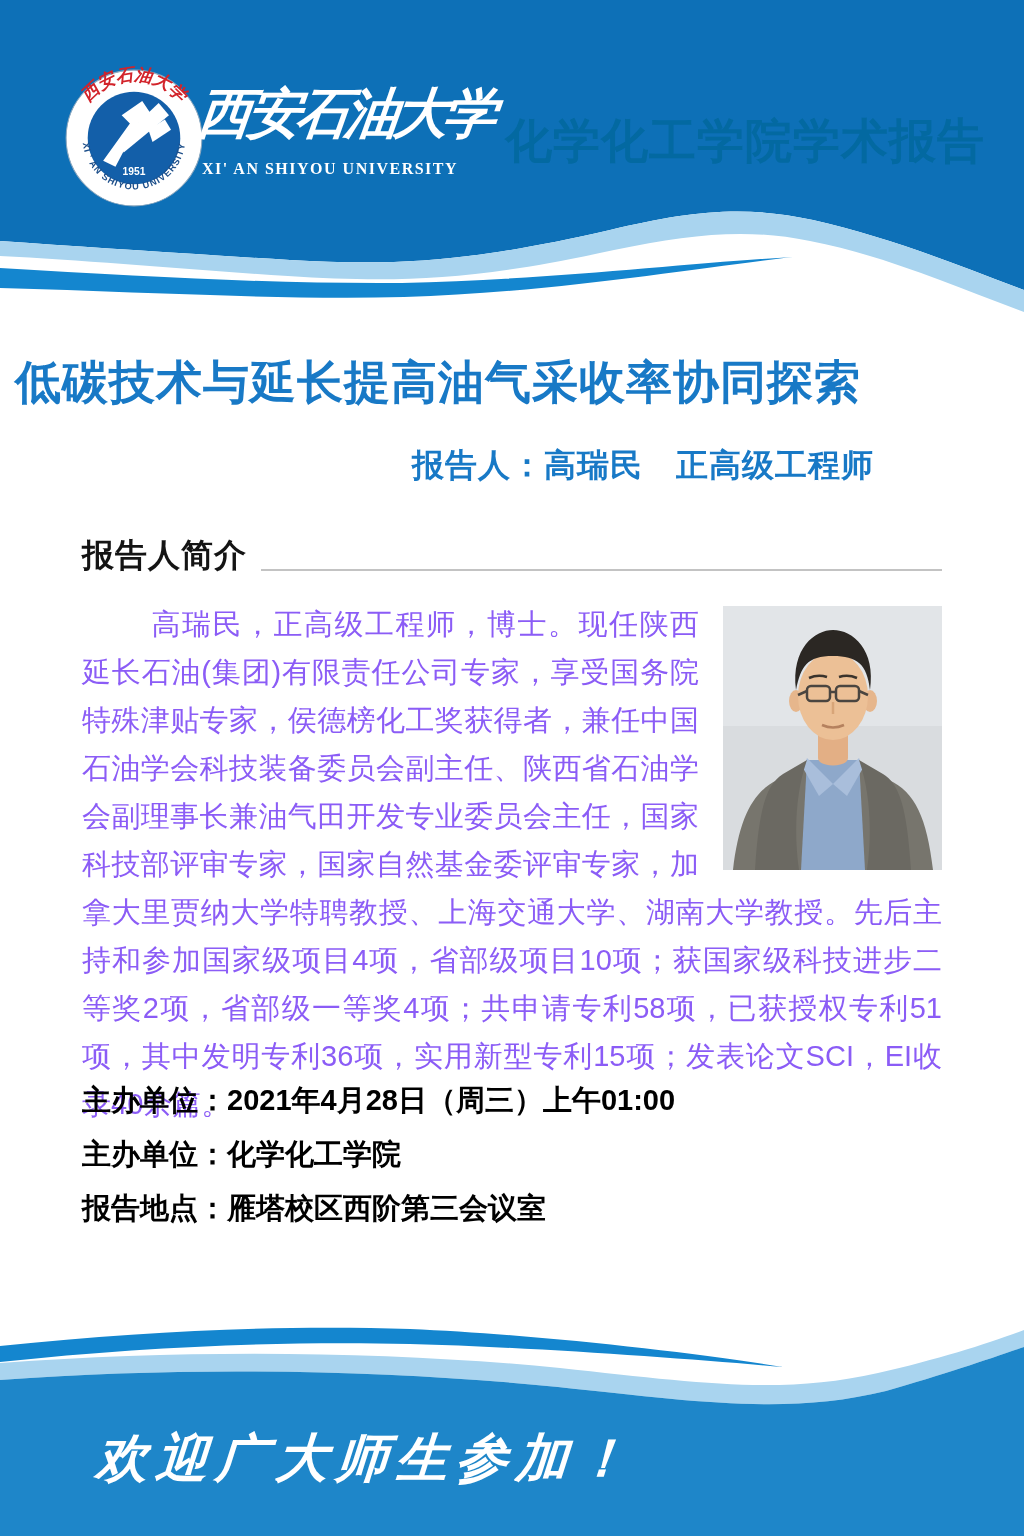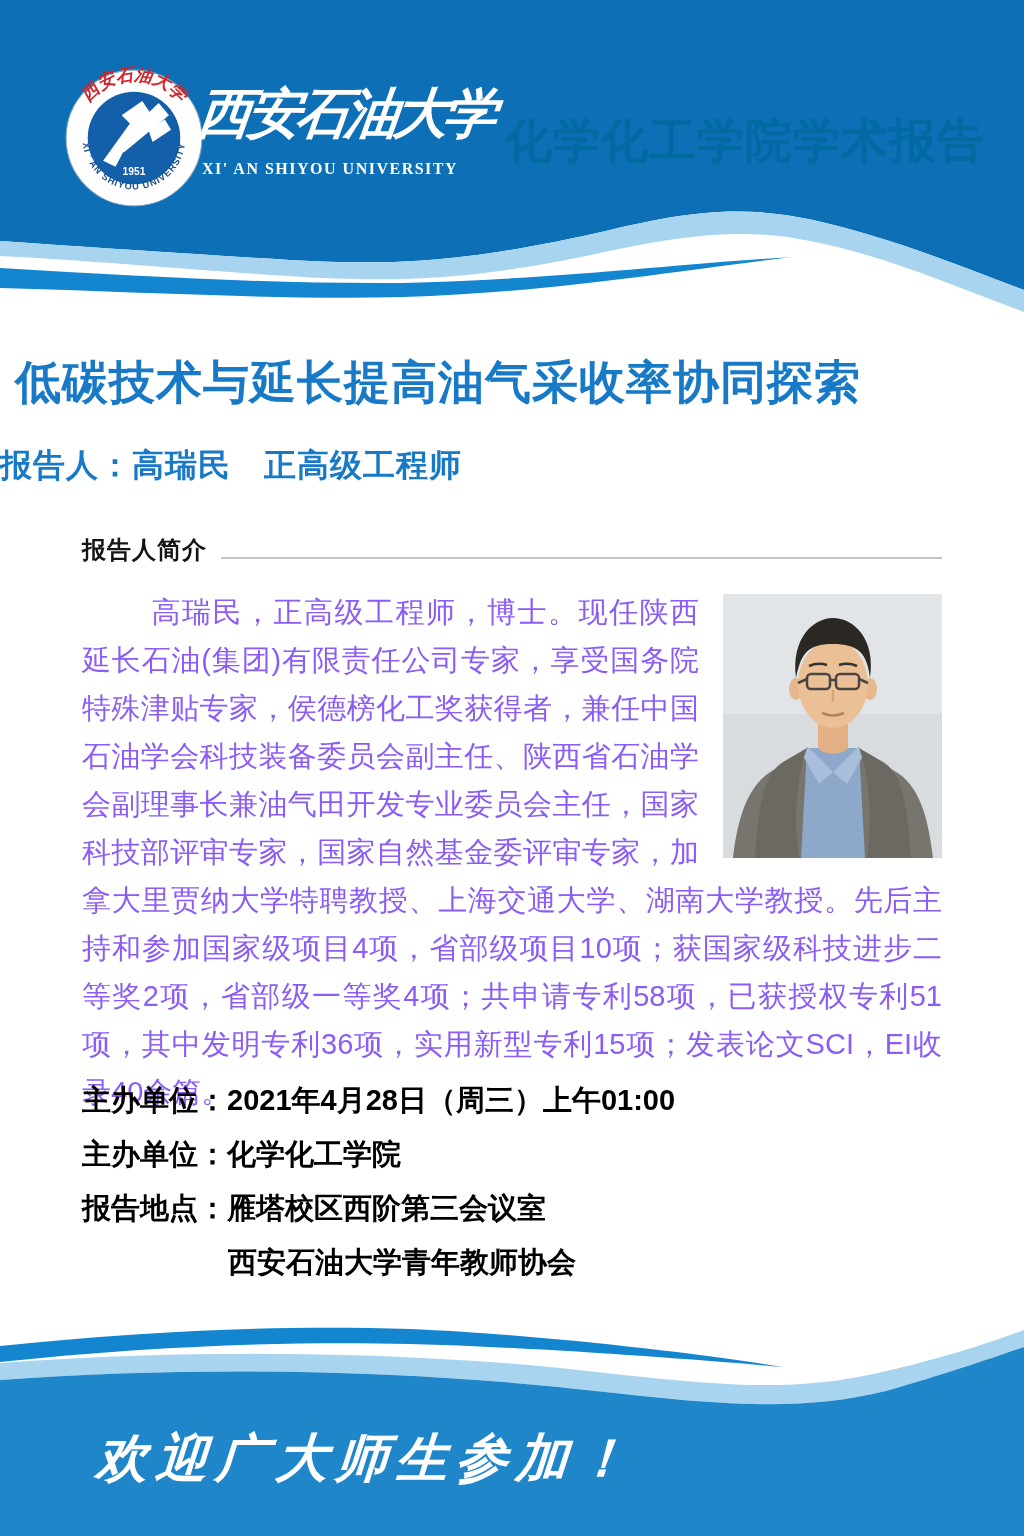--- a/index.html
+++ b/index.html
@@ -26,28 +26,28 @@
   .college-title{
     position:absolute;left:505px;top:110px;width:500px;color:#0369a1;
     font-size:47px;font-weight:bold;letter-spacing:1px;white-space:nowrap;
   }
   
   .lecture-title{
     position:absolute;left:0;top:352px;width:876px;text-align:center;
     color:#1879c6;font-size:46px;font-weight:bold;letter-spacing:1px;white-space:nowrap;
   }
   .speaker-line{
-    position:absolute;left:0;top:444px;width:874px;text-align:left;
+    position:absolute;left:0;top:444px;width:874px;text-align:right;
     color:#1879c6;font-size:32px;font-weight:bold;letter-spacing:1px;white-space:nowrap;
   }
   
   .bio-section{position:absolute;left:82px;top:534px;width:860px;}
   .bio-heading-row{display:flex;align-items:flex-end;}
   .bio-heading{
-    color:#141414;font-size:24px;font-weight:bold;letter-spacing:1px;white-space:nowrap;
+    color:#141414;font-size:32px;font-weight:bold;letter-spacing:1px;white-space:nowrap;
   }
   .bio-rule{flex:1;border-bottom:2px solid #c3c3c3;margin-left:14px;margin-bottom:7px;}
   .bio-body{margin-top:22px;}
   .speaker-photo{
     float:right;width:219px;height:264px;margin:6px 0 12px 24px;
     background:#d9dcdf;
   }
   .bio-text{
     margin:0;color:#8b5cf6;font-size:29px;line-height:48px;
     text-align:justify;text-indent:2.4em;
@@ -164,23 +164,20 @@
   <div class="details">
     <div class="detail-row">
       <span>主办单位：</span><span>2021年4月28日（周三）上午01:00</span>
     </div>
     <div class="detail-row">
       <span>主办单位：</span><span>化学化工学院</span>
     </div>
     <div class="detail-row">
       <span>报告地点：</span><span>雁塔校区西阶第三会议室</span>
     </div>
-    <div class="detail-row indent">
-      <span>西安石油大学青年教师协会</span>
-    </div>
   </div>
 
   <svg class="footer-wave" width="1024" height="236" viewBox="0 0 1024 236">
 
     <path fill="#1486cf" d="M0,46 C150,30 290,25 410,29 C530,34 690,52 783,67
          C690,59 530,47 410,44 C290,41 150,46 0,62 Z"></path>
 
     <path fill="#a9d4ef" d="M0,63 C200,48 400,52 560,68 C700,83 780,95 878,73 C940,59 992,42 1024,30
          L1024,47 C992,58 946,74 886,91 C788,115 700,102 558,87
          C400,71 200,65 0,80 Z"></path>

